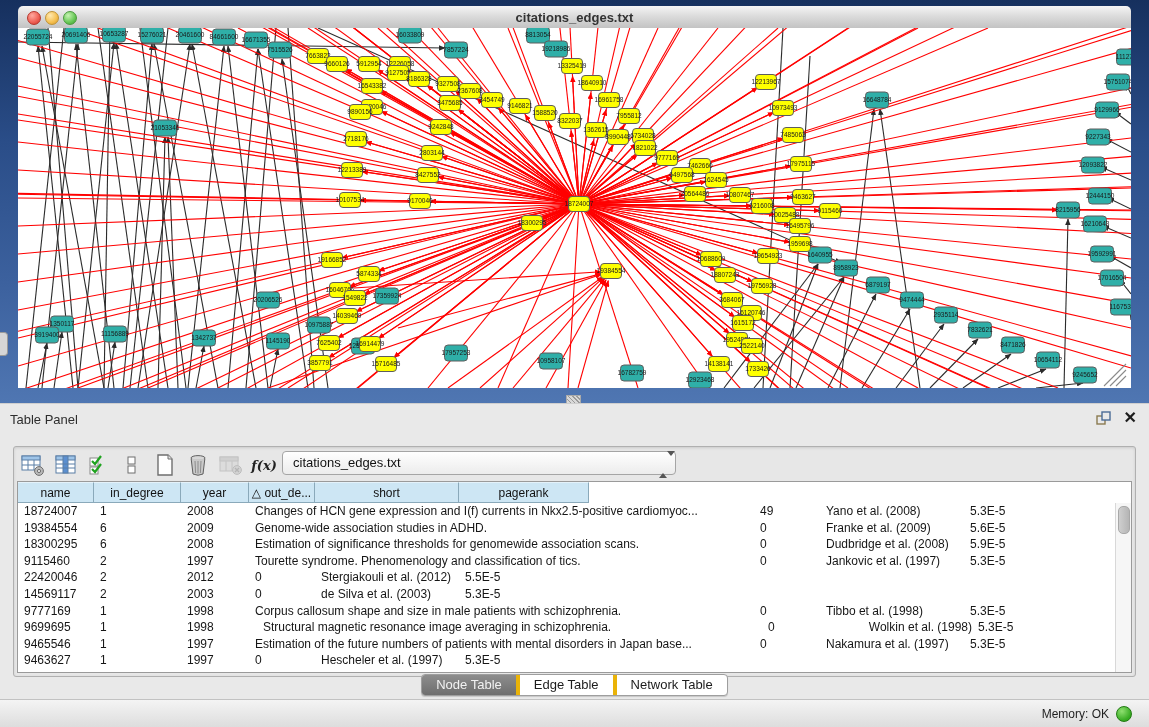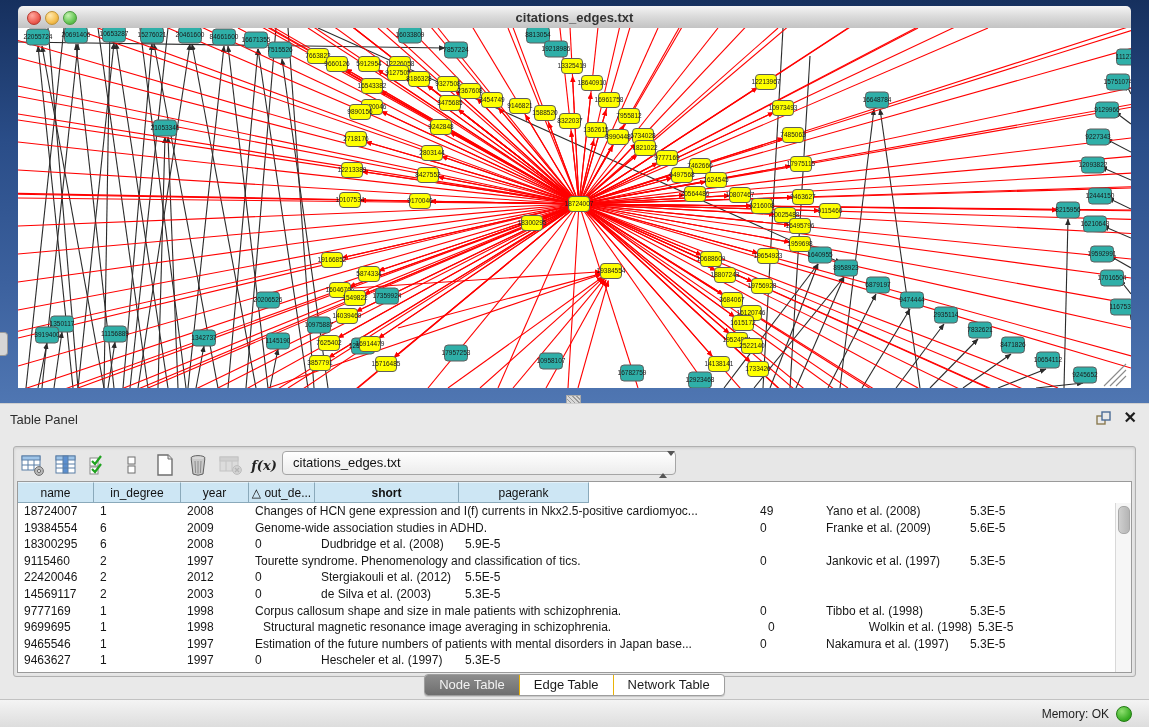--- a/index.html
+++ b/index.html
@@ -57,21 +57,21 @@
   .cell{box-sizing:border-box;padding-left:6px;font-size:12px;color:#161616;
     overflow:hidden;white-space:nowrap;}
   .vscroll{position:absolute;right:0;top:21px;bottom:0;width:15px;background:#f6f6f6;
     border-left:1px solid #d8d8d8;}
   .vthumb{position:absolute;left:2px;top:3px;width:10px;height:26px;border-radius:5px;
     background:linear-gradient(90deg,#cfcfcf,#b5b5b5);border:1px solid #a8a8a8;}
 
   .tabs-row{position:absolute;left:0;right:0;top:270px;height:24px;display:flex;justify-content:center;}
   .seg{display:flex;height:20px;border:1px solid #9e9e9e;border-radius:4px;overflow:hidden;background:#fff;
     box-shadow:0 1px 1px rgba(0,0,0,.15);}
-  .seg-item{padding:0 14px;font-size:13px;line-height:20px;color:#1c1c1c;border-left:1px solid #eab308;}
+  .seg-item{padding:0 14px;font-size:13px;line-height:20px;color:#1c1c1c;border-left:4px solid #eab308;}
   .seg-item:first-child{border-left:none;}
   .seg-item.sel{background:linear-gradient(#8d8d8d,#6e6e6e);color:#f2f2f2;border-left:none;}
 
   .statusbar{position:absolute;left:0;bottom:0;width:1149px;height:27px;
     background:linear-gradient(#f4f4f4,#dddddd);border-top:1px solid #c2c2c2;}
   .mem{position:absolute;right:40px;top:7px;font-size:12px;color:#1f1f1f;}
   .memdot{position:absolute;right:17px;top:6px;width:14px;height:14px;border-radius:50%;
     background:radial-gradient(circle at 35% 30%,#8fe070,#35aa20 70%);border:1px solid #217a12;}
 </style>
 </head>
@@ -897,21 +897,21 @@
         <span class="arr-up"></span><span class="arr-dn"></span>
       </span>
     </div>
 
     <div class="tablebox">
       <div class="thead" id="thead">
           <span class="hcell" style="width: 76px;">name</span>
           <span class="hcell" style="width: 87px;">in_degree</span>
           <span class="hcell" style="width: 68px;">year</span>
           <span class="hcell" style="width: 66px;">△ out_de...</span>
-          <span class="hcell" style="width: 144px; font-weight: bold;">short</span>
+          <span class="hcell" style="width: 144px;">short</span>
           <span class="hcell" style="width: 130px;">pagerank</span>
         </div>
       <div class="rows" id="rows">
           <div class="trow">
             <span class="cell" style="width: 76px;">18724007</span>
             <span class="cell" style="width: 87px;">1</span>
             <span class="cell" style="width: 68px;">2008</span>
             <span class="cell" style="width: 505px;">Changes of HCN gene expression and I(f) currents in Nkx2.5-positive cardiomyoc...</span>
             <span class="cell" style="width: 66px;">49</span>
             <span class="cell" style="width: 144px;">Yano et al. (2008)</span>
@@ -923,20 +923,21 @@
             <span class="cell" style="width: 68px;">2009</span>
             <span class="cell" style="width: 505px;">Genome-wide association studies in ADHD.</span>
             <span class="cell" style="width: 66px;">0</span>
             <span class="cell" style="width: 144px;">Franke et al. (2009)</span>
             <span class="cell" style="width: 130px;">5.6E-5</span>
           </div>
           <div class="trow">
             <span class="cell" style="width: 76px;">18300295</span>
             <span class="cell" style="width: 87px;">6</span>
             <span class="cell" style="width: 68px;">2008</span>
+            <span class="cell" style="width: 505px;">Estimation of significance thresholds for genomewide association scans.</span>
             <span class="cell" style="width: 66px;">0</span>
             <span class="cell" style="width: 144px;">Dudbridge et al. (2008)</span>
             <span class="cell" style="width: 130px;">5.9E-5</span>
           </div>
           <div class="trow">
             <span class="cell" style="width: 76px;">9115460</span>
             <span class="cell" style="width: 87px;">2</span>
             <span class="cell" style="width: 68px;">1997</span>
             <span class="cell" style="width: 505px;">Tourette syndrome. Phenomenology and classification of tics.</span>
             <span class="cell" style="width: 66px;">0</span>

